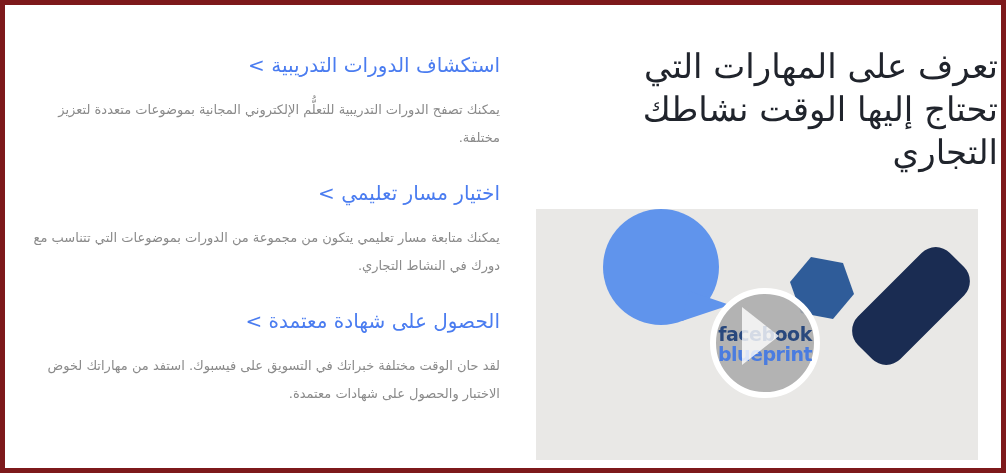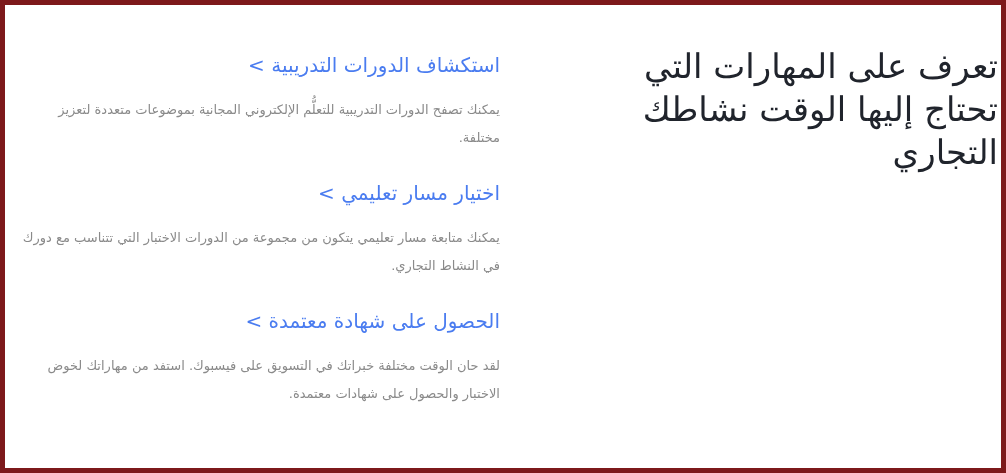--- a/index.html
+++ b/index.html
@@ -67,32 +67,54 @@
   }
 </style>
 </head>
 <body>
 
 <div class="page">
 
   <div class="hero">
     <h1 class="hero-title">تعرف على المهارات التي تحتاج إليها الوقت نشاطك التجاري</h1>
 
+    <div class="thumb">
+      <svg width="442" height="251" viewBox="0 0 442 251" xmlns="http://www.w3.org/2000/svg" direction="ltr">
+
+        <rect x="0" y="0" width="442" height="251" fill="#e9e8e6"></rect>
+
+        <g>
+          <circle cx="125" cy="58" r="58" fill="#6094ec"></circle>
+          <path d="M153,82 L194,96 L146,112 Z" fill="#6094ec"></path>
+        </g>
+
+        <polygon points="318,85 297,110 265,104 254,73 275,48 307,54" fill="#2f5c99"></polygon>
+
+        <rect x="310" y="67" width="130" height="60" rx="20" transform="rotate(-45 375 97)" fill="#1a2c52"></rect>
+
+        <g>
+          <circle cx="229" cy="134" r="52" stroke="#ffffff" stroke-width="6" fill-opacity="0.85" fill="#a9a9a9"></circle>
+          <text x="229" y="132" text-anchor="middle" class="logo-text" fill="#29487d">facebook</text>
+          <text x="229" y="152" text-anchor="middle" class="logo-text" fill="#4a7ce0">blueprint</text>
+          <path d="M206,98 L243,127 L206,156 Z" fill="#ffffff" fill-opacity="0.8"></path>
+        </g>
+      </svg>
+    </div>
   </div>
 
   <div class="links">
 
     <div class="link-section">
       <h3 class="link-heading">استكشاف الدورات التدريبية &gt;</h3>
       <p class="link-desc">يمكنك تصفح الدورات التدريبية للتعلُّم الإلكتروني المجانية بموضوعات متعددة لتعزيز مختلفة.</p>
     </div>
 
     <div class="link-section">
       <h3 class="link-heading">اختيار مسار تعليمي &gt;</h3>
-      <p class="link-desc">يمكنك متابعة مسار تعليمي يتكون من مجموعة من الدورات الاختبار التي تتناسب مع دورك في النشاط التجاري.</p>
+      <p class="link-desc">يمكنك متابعة مسار تعليمي يتكون من مجموعة من الدورات بموضوعات التي تتناسب مع دورك في النشاط التجاري.</p>
     </div>
 
     <div class="link-section">
       <h3 class="link-heading">الحصول على شهادة معتمدة &gt;</h3>
       <p class="link-desc">لقد حان الوقت مختلفة خبراتك في التسويق على فيسبوك. استفد من مهاراتك لخوض الاختبار والحصول على شهادات معتمدة.</p>
     </div>
 
   </div>
 </div>
 

